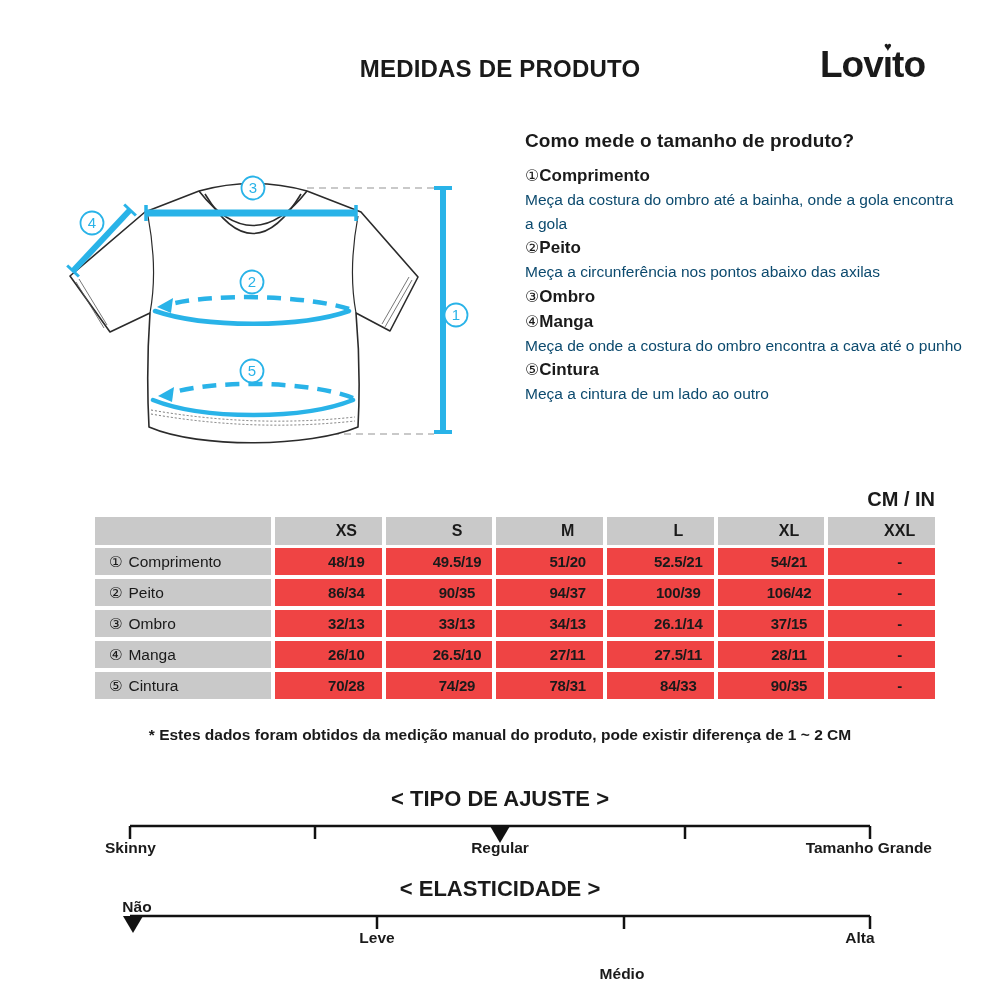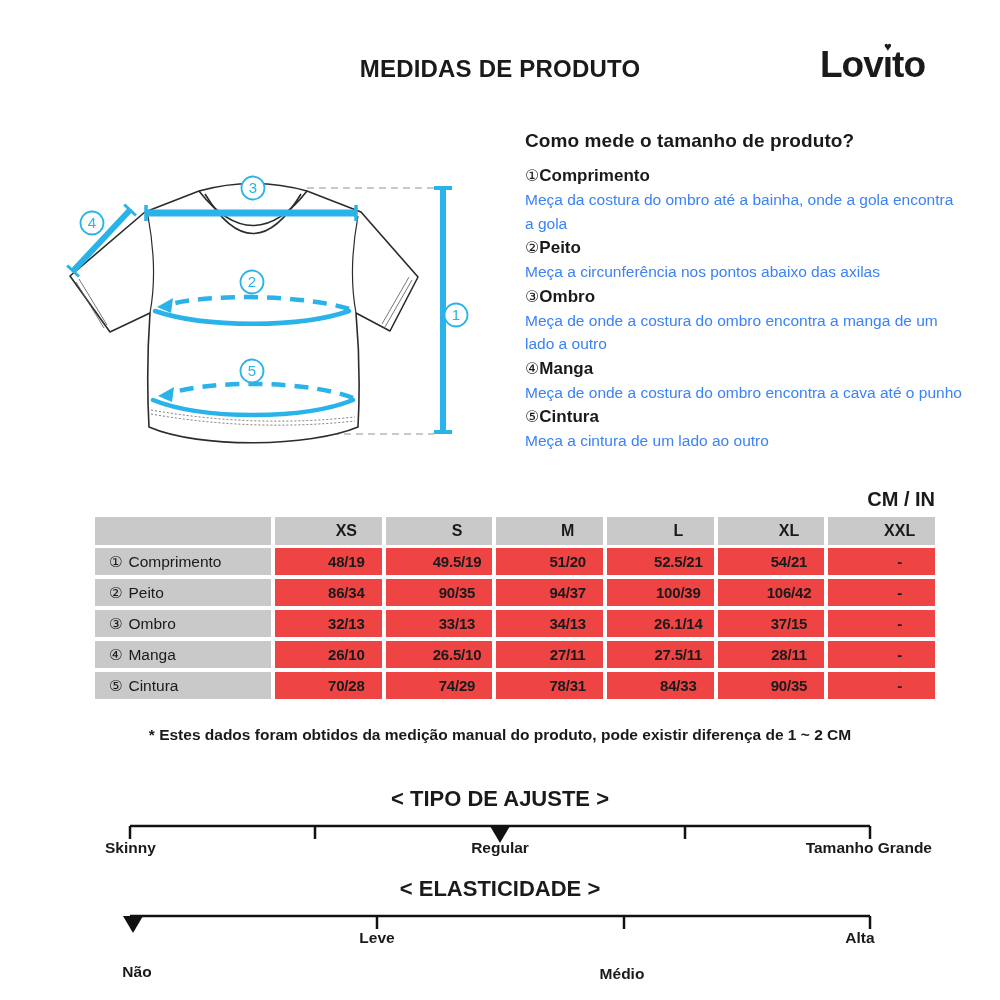--- a/index.html
+++ b/index.html
@@ -12,21 +12,21 @@
   .title { top:55px; left:50%; transform:translateX(-50%); font-size:24px; font-weight:700; letter-spacing:.2px; white-space:nowrap; }
   .brand { top:44px; right:75px; font-size:37px; font-weight:700; letter-spacing:-1px; white-space:nowrap; }
   .brand .i-wrap { position:relative; display:inline-block; }
   .brand .heart { position:absolute; top:-4px; left:50%; transform:translateX(-50%); font-size:13px; line-height:13px; }
 
   
   .guide { top:130px; left:482px; width:445px;margin-left:43px; }
   .guide h2 { font-size:19px; font-weight:700; margin-bottom:11px; letter-spacing:.1px; }
   .g-label { font-size:17px; font-weight:700; line-height:25px; }
   .g-label .num { font-weight:400; font-size:16px; font-family:"DejaVu Sans",sans-serif; }
-  .g-desc { font-size:15.5px; line-height:23.5px; color:#3b82f6; max-width:440px; }
+  .g-desc { font-size:15.5px; line-height:23.5px; color:#0c4a6e; max-width:440px; }
 
   
   .units { top:488px; right:65px; font-size:20px; font-weight:700; }
 
   
   .size-table { top:517px; left:95px; width:840px; display:grid;
     grid-template-columns:176px repeat(6,1fr); grid-auto-rows:27px; gap:4px; }
   .size-table .cell { display:flex; align-items:center; justify-content:center;padding-left:36px; }
   .size-table .head { background:#c9c9c9; font-size:16px; font-weight:700; height:28px; }
   .size-table .rowlab { background:#c9c9c9; justify-content:flex-start; padding-left:14px; font-size:15.5px; font-weight:500; }
@@ -113,21 +113,20 @@
     </g>
   </svg>
 
   <div class="abs guide">
     <h2>Como mede o tamanho de produto?</h2>
     <div class="g-label"><span class="num">①</span><span>Comprimento</span></div>
     <div class="g-desc">Meça da costura do ombro até a bainha, onde a gola encontra a gola</div>
     <div class="g-label"><span class="num">②</span><span>Peito</span></div>
     <div class="g-desc">Meça a circunferência nos pontos abaixo das axilas</div>
     <div class="g-label"><span class="num">③</span><span>Ombro</span></div>
-    <div class="g-desc">Meça de onde a costura do ombro encontra a manga de um lado a outro</div>
     <div class="g-label"><span class="num">④</span><span>Manga</span></div>
     <div class="g-desc">Meça de onde a costura do ombro encontra a cava até o punho</div>
     <div class="g-label"><span class="num">⑤</span><span>Cintura</span></div>
     <div class="g-desc">Meça a cintura de um lado ao outro</div>
   </div>
 
   <div class="abs units">CM / IN</div>
 
   <div class="abs size-table">
     <div class="cell head"></div>
@@ -214,18 +213,18 @@
   <div class="abs slider-title" style="top:876px;">&lt; ELASTICIDADE &gt;</div>
   <svg class="abs slider-svg" style="top:908px;" viewBox="0 0 1000 30">
     <g stroke="#111" stroke-width="2.5" fill="none">
       <path d="M 130,8 L 870,8"></path>
       <path d="M 377,8 L 377,21"></path>
         <path d="M 624,8 L 624,21"></path>
       <path d="M 870,8 L 870,21"></path>
     </g>
     <polygon points="123,8 143,8 133,25" fill="#111"></polygon>
   </svg>
-  <div class="abs s-label center-x" style="top:963px; left:137px;">Não</div>
+  <div class="abs s-label center-x" style="top:898px; left:137px;">Não</div>
   <div class="abs s-label center-x" style="top:929px; left:377px;">Leve</div>
   <div class="abs s-label center-x" style="top:929px; left:622px;margin-top:36px;">Médio</div>
   <div class="abs s-label center-x" style="top:929px; left:860px;">Alta</div>
 
 </div>
 
 </body></html>

